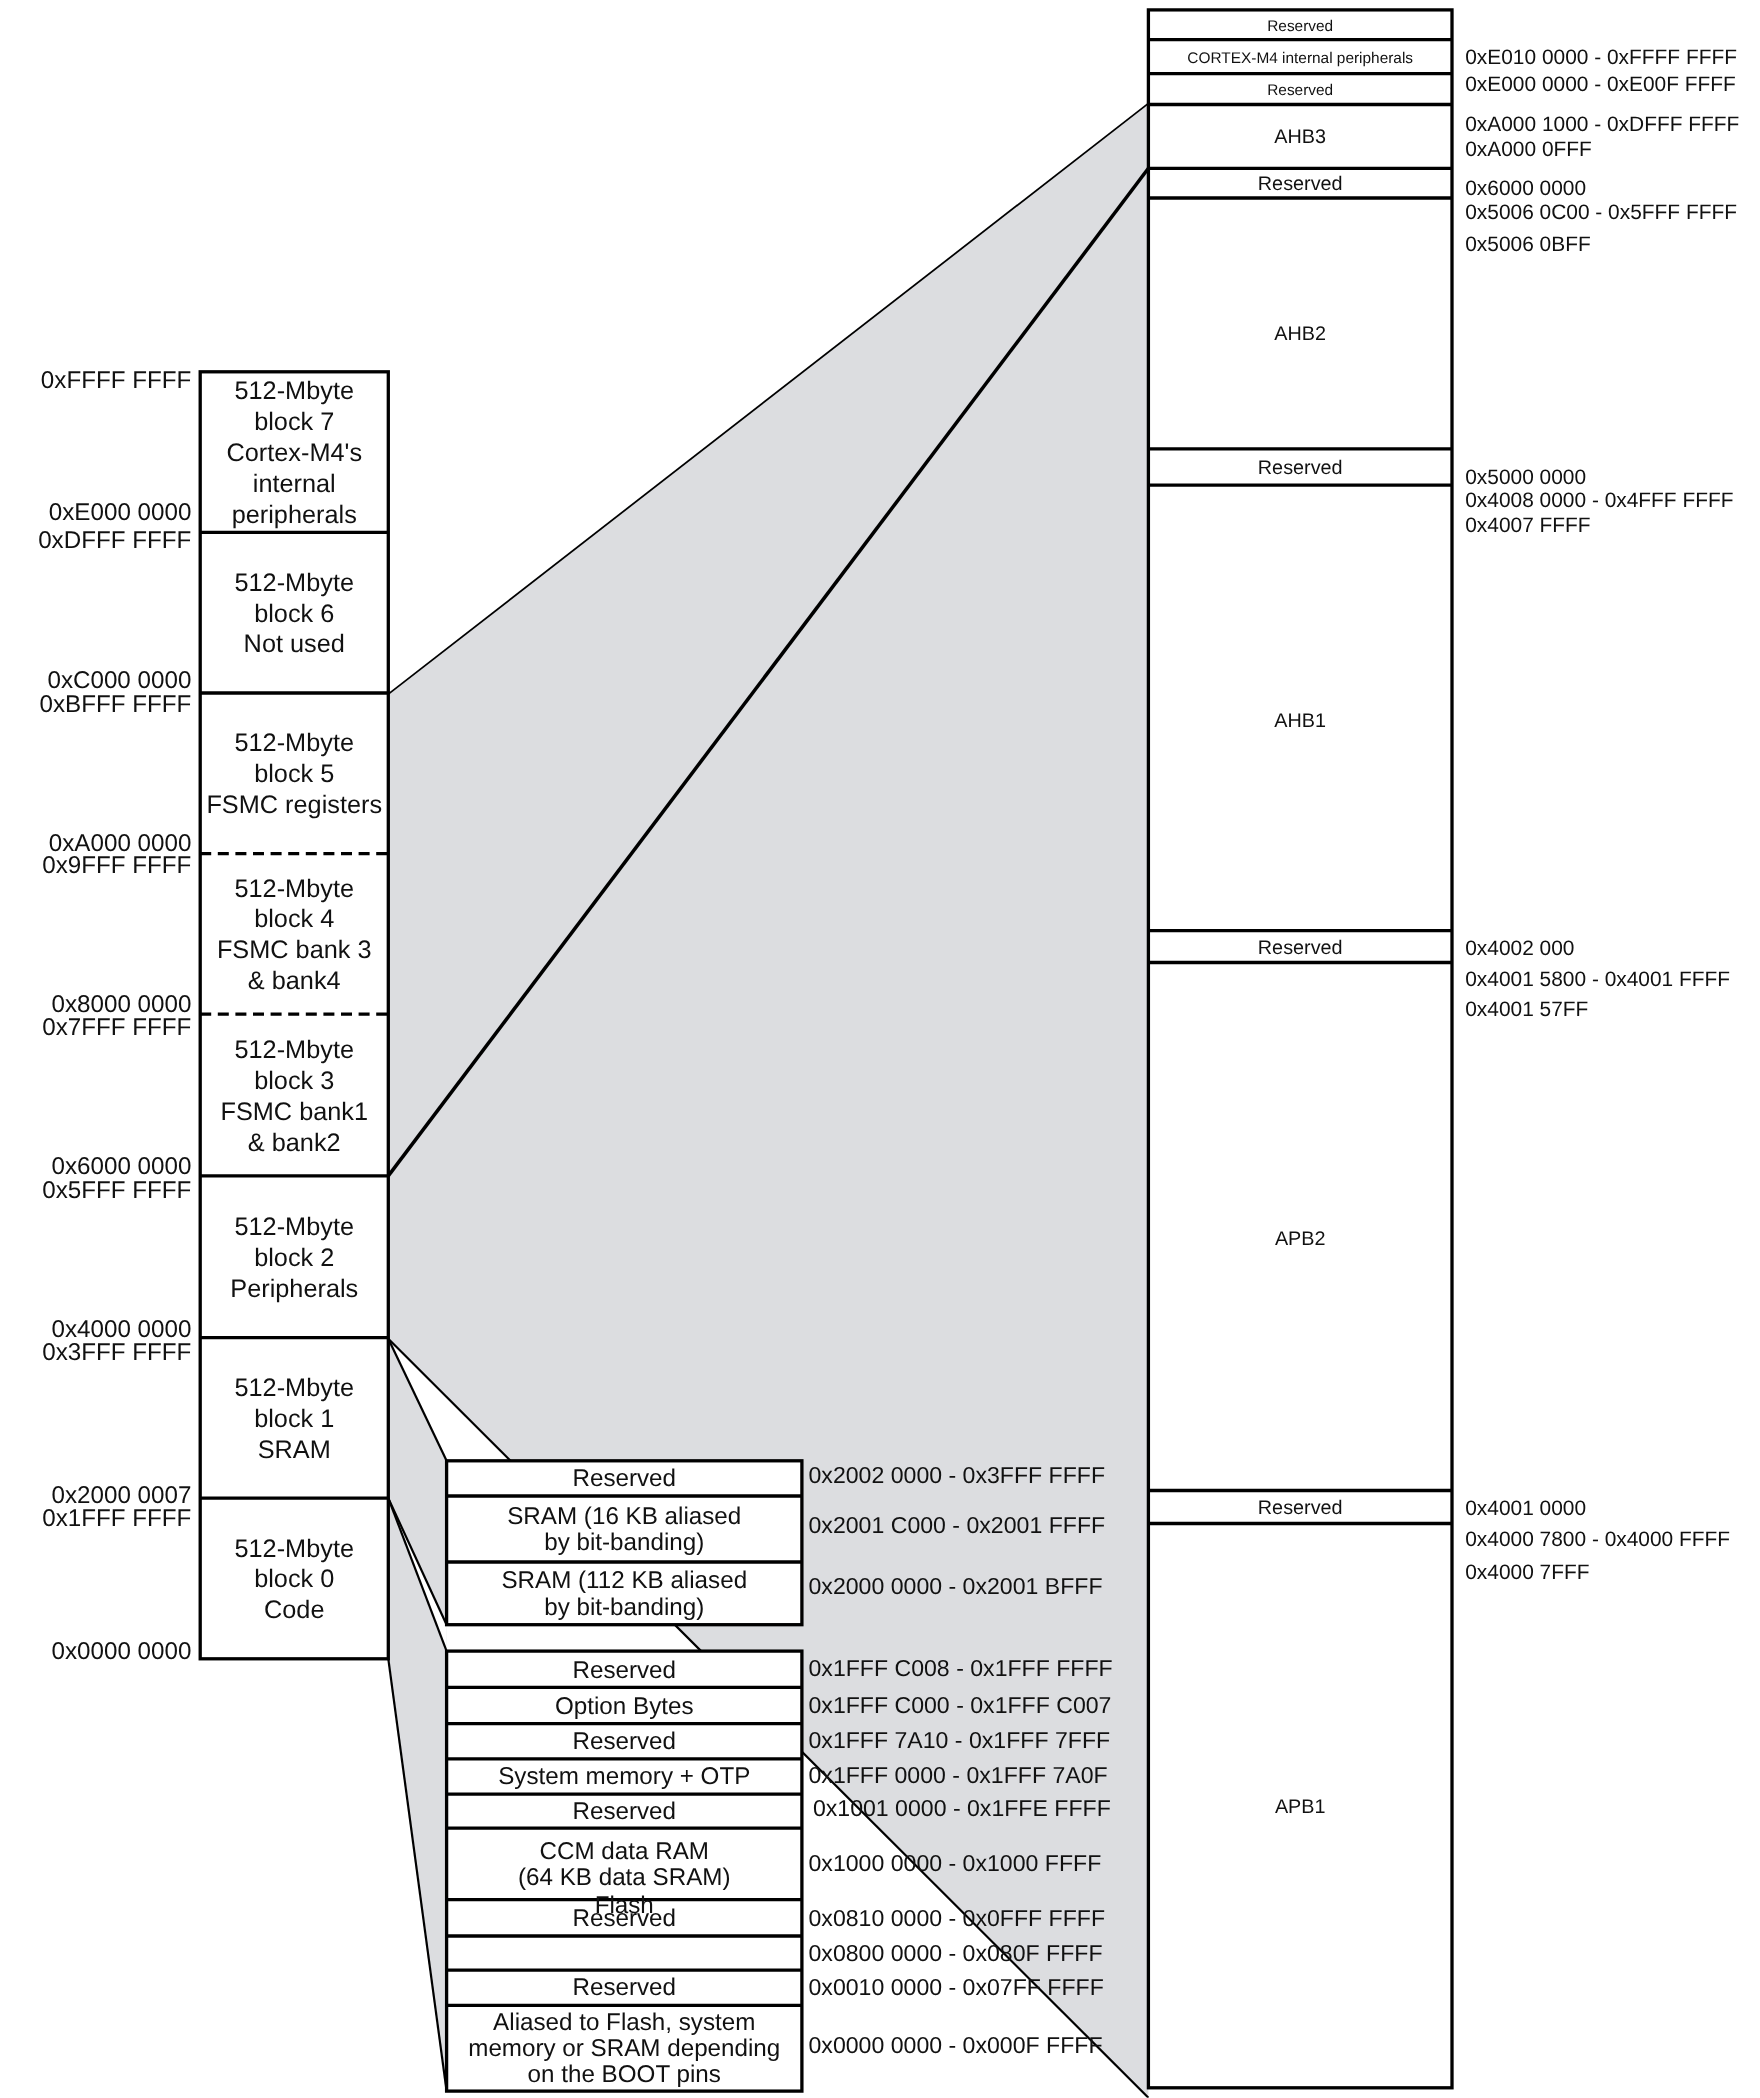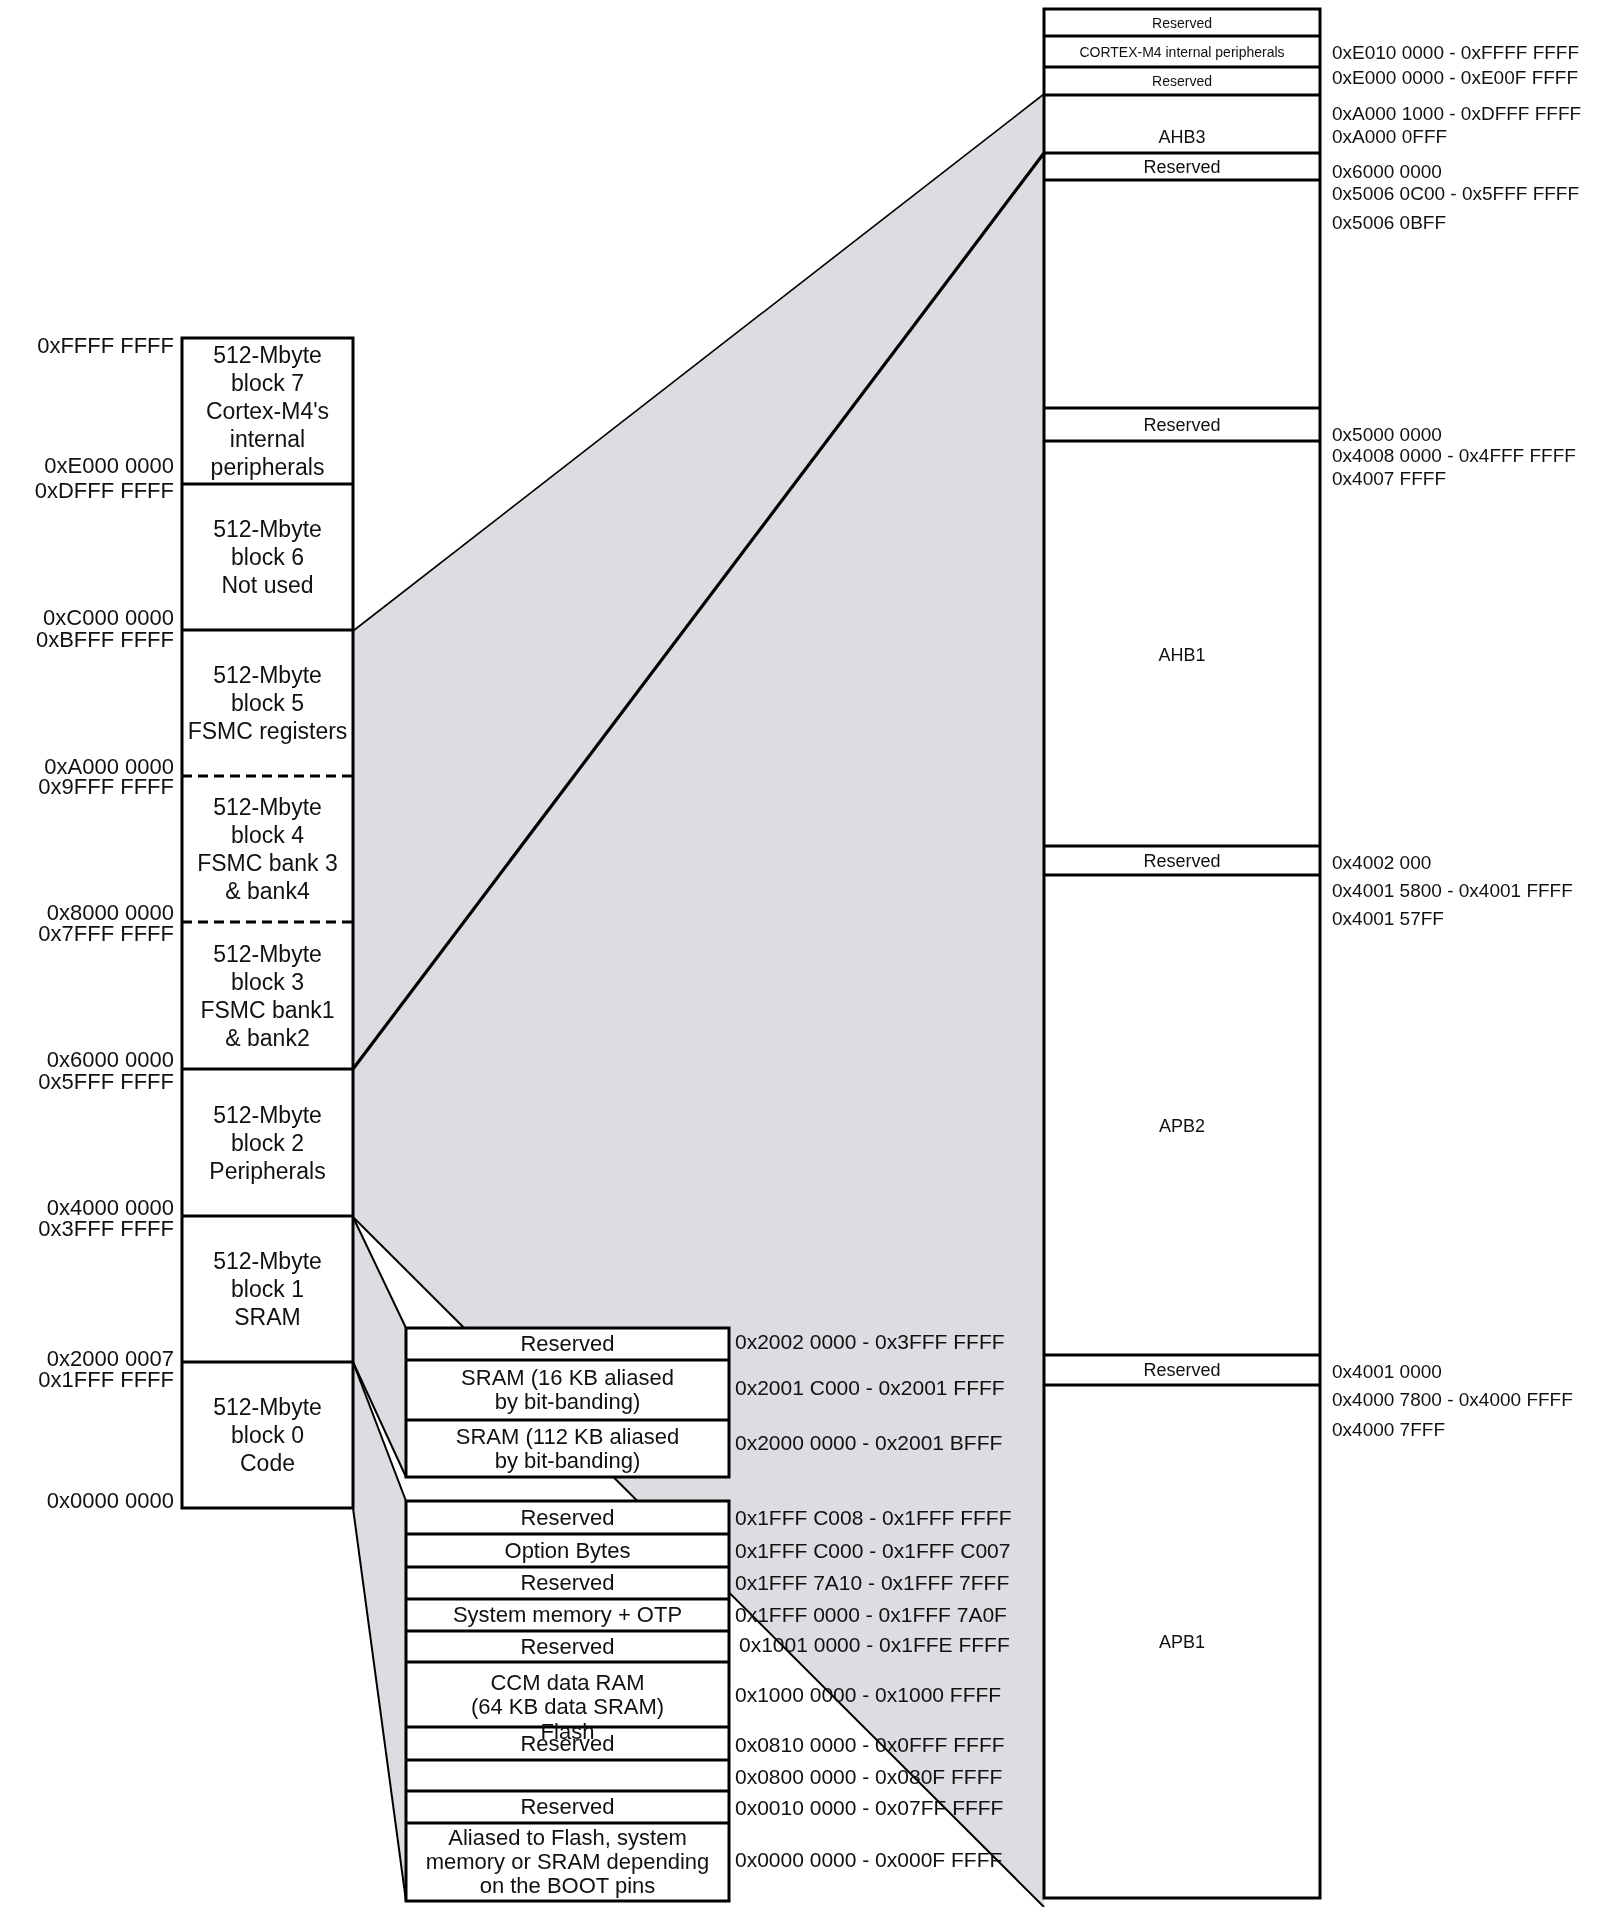--- a/index.html
+++ b/index.html
@@ -155,25 +155,28 @@
 
   <div class="cell pcell psmall" style="top:9px;height:27px">
       <span>Reserved</span>
     </div>
   <div class="cell pcell psmall" style="top:36px;height:31px">
       <span>CORTEX-M4 internal peripherals</span>
     </div>
   <div class="cell pcell psmall" style="top:67px;height:28px">
       <span>Reserved</span>
     </div>
-  <div class="cell pcell pbig" style="top:108px;height:58px">
+  <div class="cell pcell pbig" style="top:95px;height:58px">
       <span>AHB3</span>
     </div>
   <div class="cell pcell pbig" style="top:153px;height:27px">
       <span>Reserved</span>
+    </div>
+  <div class="cell pcell pbig" style="top:180px;height:228px;padding-top:18px">
+      <span>AHB2</span>
     </div>
   <div class="cell pcell pbig" style="top:408px;height:33px">
       <span>Reserved</span>
     </div>
   <div class="cell pcell pbig" style="top:441px;height:405px;padding-top:22px">
       <span>AHB1</span>
     </div>
   <div class="cell pcell pbig" style="top:846px;height:29px">
       <span>Reserved</span>
     </div>

